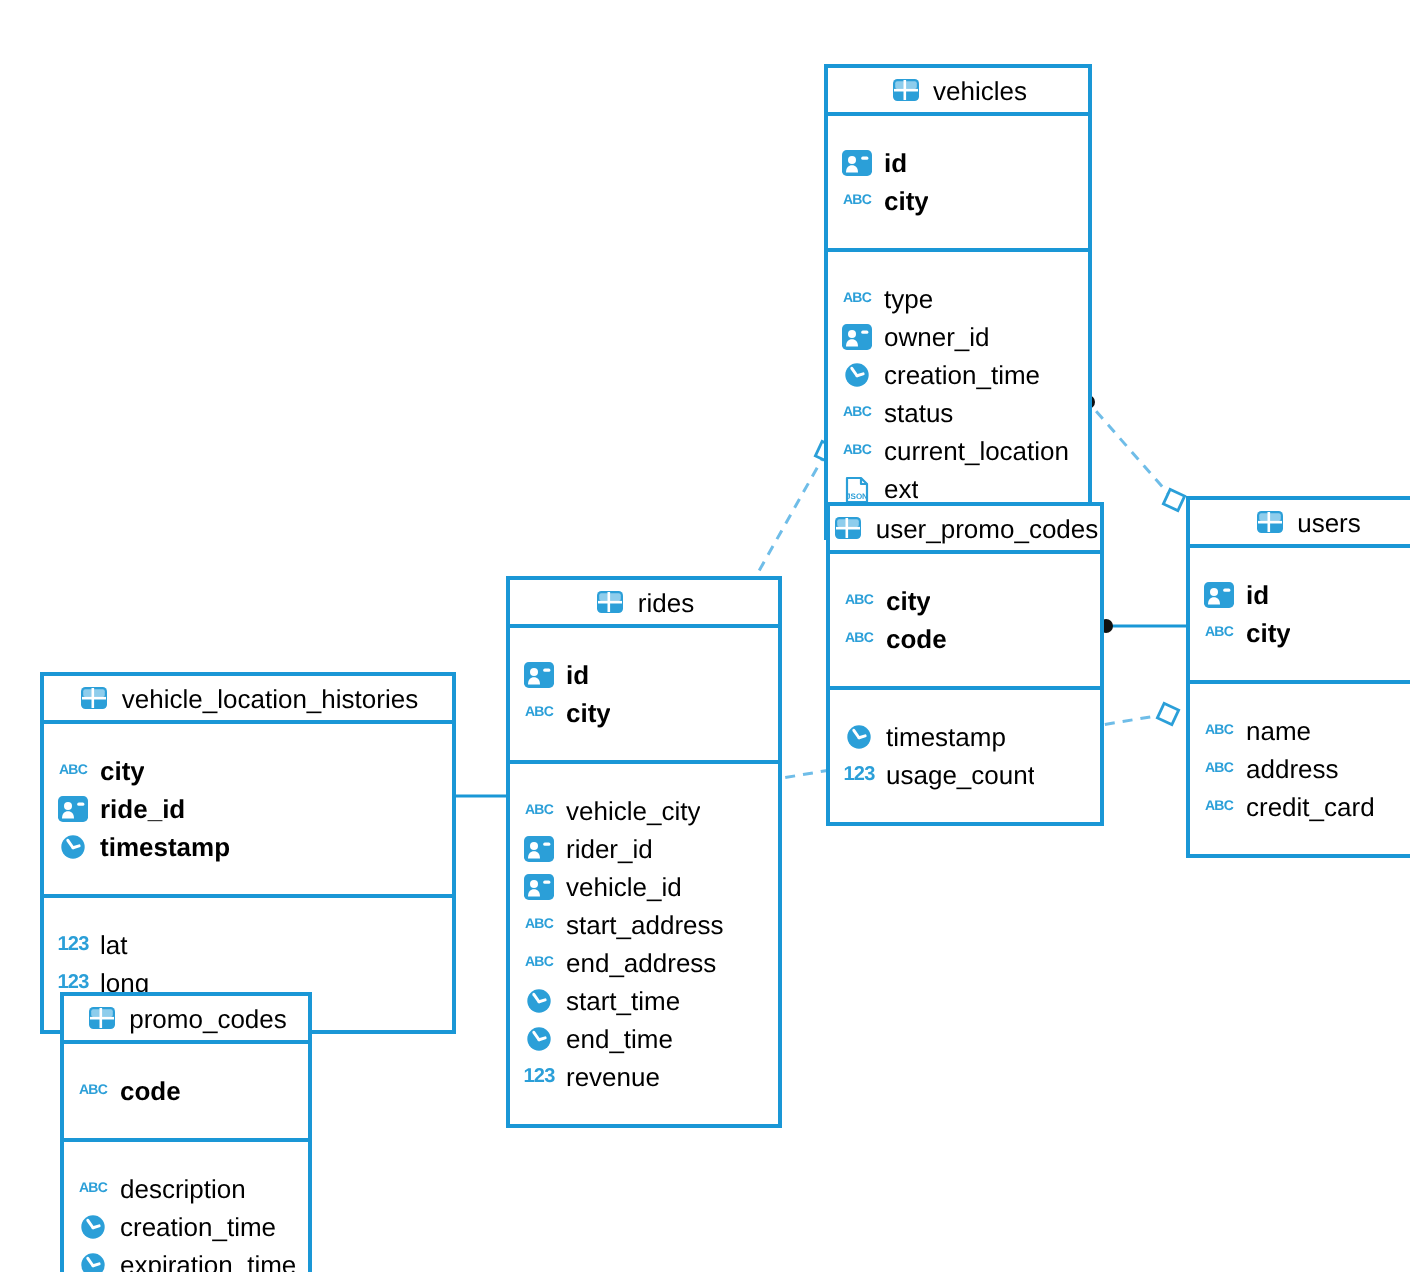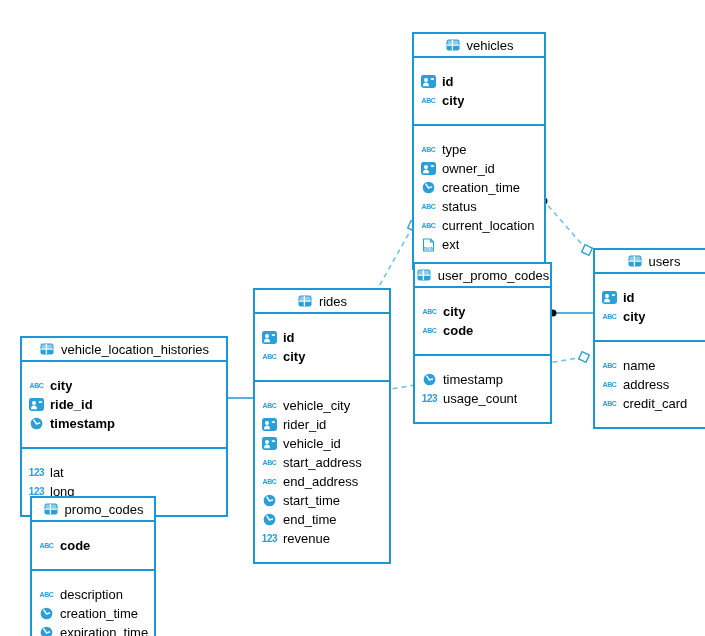--- a/index.html
+++ b/index.html
@@ -128,21 +128,21 @@
             <svg width="13" height="14" viewBox="0 0 13 14">
               <path d="M1.5 1 H8.5 L11.5 4 V13 H1.5 Z" fill="#fff" stroke="#2b9fd8" stroke-width="1.1" stroke-linejoin="round"></path>
               <path d="M8.5 1 V4 H11.5" fill="none" stroke="#2b9fd8" stroke-width="1.1" stroke-linejoin="round"></path>
               <text x="6.5" y="11.6" font-size="4" font-weight="bold" fill="#2b9fd8" text-anchor="middle" font-family="Liberation Sans, sans-serif">JSON</text>
             </svg>
           </span>
           <span class="cname">ext</span>
         </div>
       </div>
     </div>
-    <div class="dbtable" style="left: 413px; top: 262px; width: 139px;">
+    <div class="dbtable" style="left: 413px; top: 251px; width: 139px;">
       <div class="thead">
         <span class="icon">
           <svg width="14" height="12" viewBox="0 0 14 12">
             <rect x="0.5" y="0.5" width="13" height="11" rx="2.2" fill="#2b9fd8"></rect>
             <rect x="1.6" y="1.6" width="10.8" height="3.9" rx="1" fill="#8ecdec"></rect>
             <line x1="1" y1="6.1" x2="13" y2="6.1" stroke="#fff" stroke-width="1.3"></line>
             <line x1="6.4" y1="1" x2="6.4" y2="11" stroke="#fff" stroke-width="1.3"></line>
           </svg>
         </span>
         <span>user_promo_codes</span>

